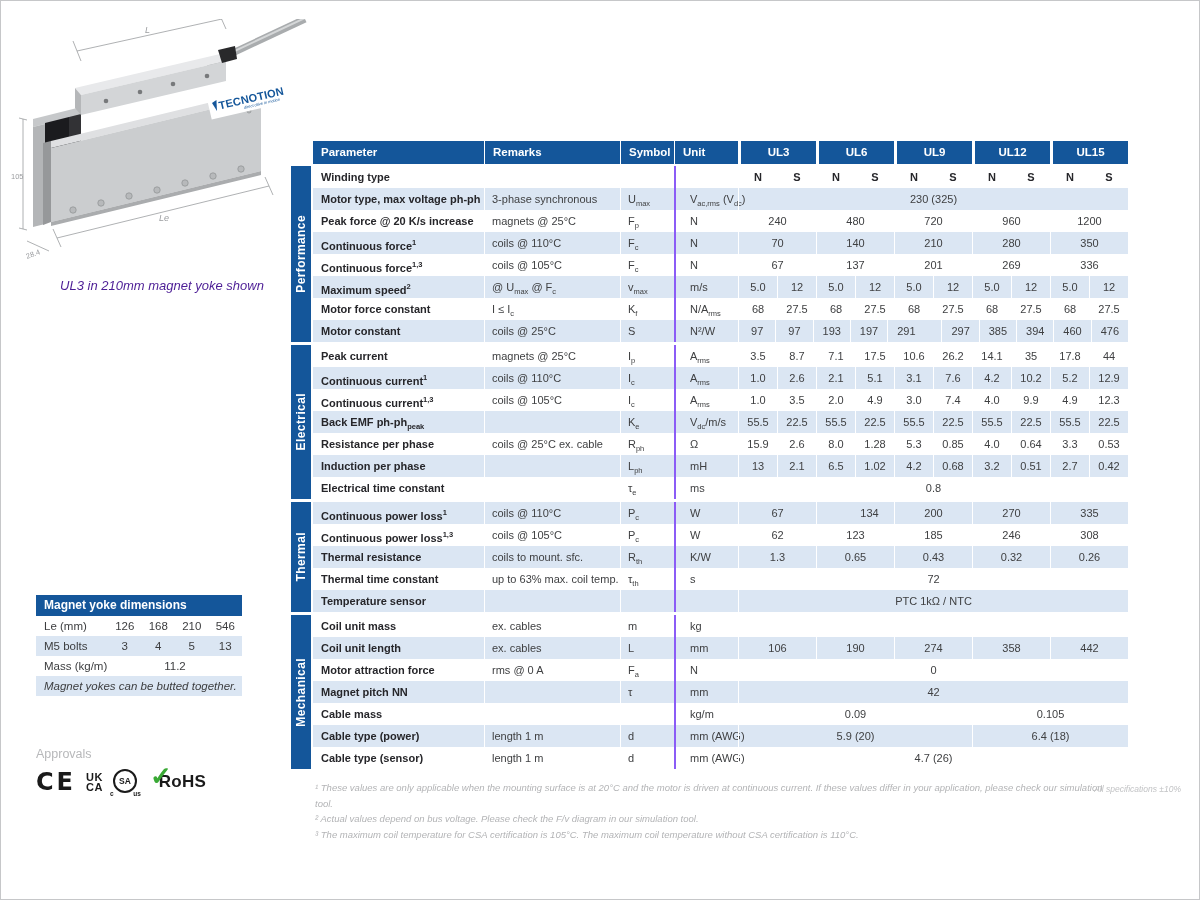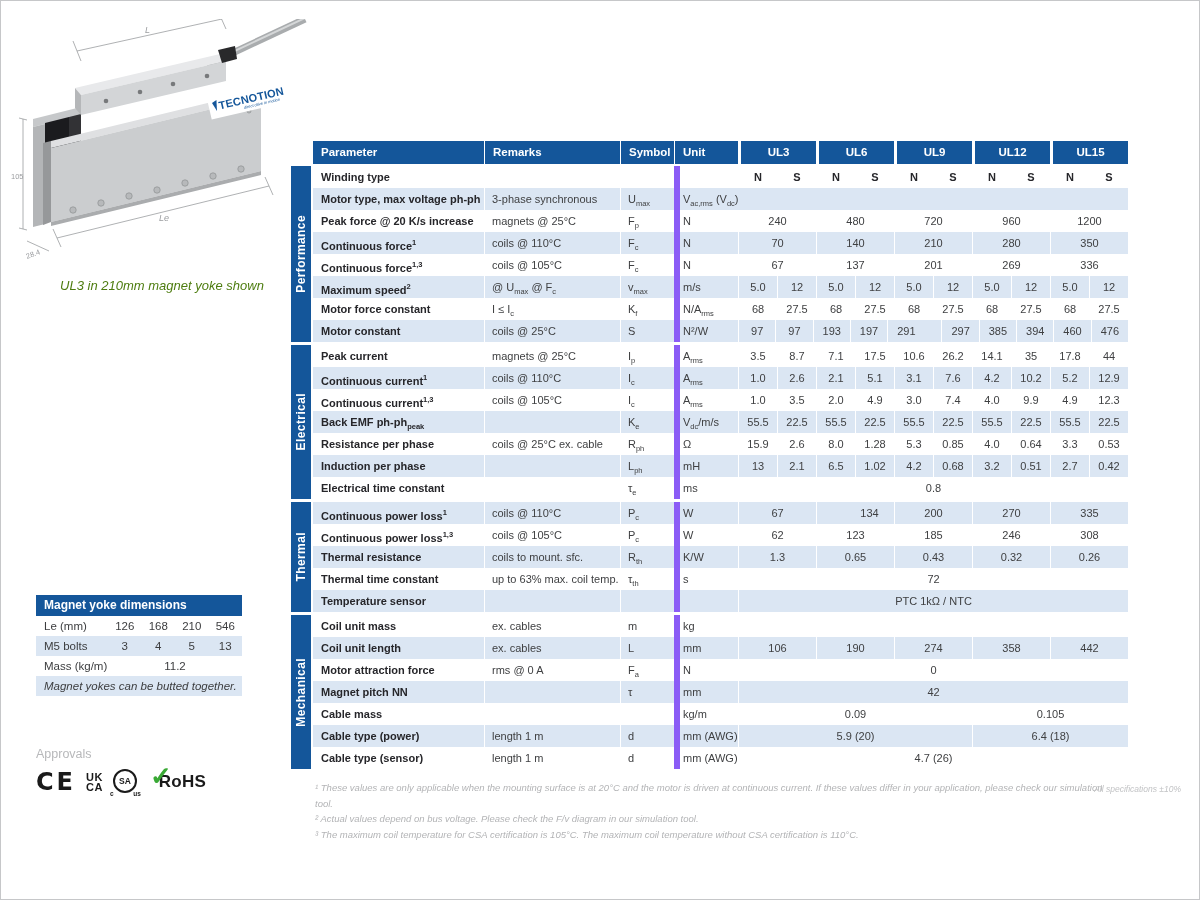--- a/index.html
+++ b/index.html
@@ -2,21 +2,21 @@
 <html><head>
 <meta charset="utf-8">
 <style>
   html,body{margin:0;padding:0;background:#e8e8e8;}
   *{font-family:"Liberation Sans",sans-serif;}
   .page{position:relative;width:1198px;height:898px;background:#fff;border:1px solid #c6c7c9;overflow:hidden;}
 
   
   .figure{position:absolute;left:10px;top:18px;width:300px;height:258px;}
   .caption{position:absolute;left:28px;top:277px;width:266px;text-align:center;
-           font-style:italic;font-size:13px;color:#4d7c0f;}
+           font-style:italic;font-size:13px;color:#4c1d95;}
 
   
   .spec{position:absolute;left:290px;top:140px;width:837px;}
   .h-row{display:flex;margin-left:22px;height:23px;line-height:23px;margin-bottom:2px;}
   .h-cell{background:#14569a;color:#fff;font-weight:bold;font-size:11.5px;
           padding-left:8px;box-sizing:border-box;border-left:1px solid #fff;}
   .h-cell:first-child{border-left:none;}
   .hw0{width:171px}.hw1{width:136px}.hw2{width:54px}.hw3{width:64px}
   .h-ul{width:78px;background:#14569a;color:#fff;font-weight:bold;font-size:11.5px;
         text-align:center;box-sizing:border-box;border-left:3px solid #fff;}
@@ -26,21 +26,21 @@
            align-items:center;justify-content:center;}
   .sec-bar span{writing-mode:vertical-rl;transform:rotate(180deg);color:#fff;
                 font-weight:bold;font-size:12px;letter-spacing:0.4px;}
   .sec-rows{display:flex;flex-direction:column;width:815px;}
   .row{display:flex;height:22px;line-height:22px;font-size:11px;color:#3f4042;}
   .row.shaded{background:#dbe6f3;}
   .c-label{width:171px;padding-left:8px;box-sizing:border-box;font-weight:bold;
            color:#26262a;white-space:nowrap;overflow:hidden;}
   .c-remark{width:136px;padding-left:7px;box-sizing:border-box;border-left:1px solid #fff;white-space:nowrap;}
   .c-symbol{width:54px;padding-left:7px;box-sizing:border-box;border-left:1px solid #fff;}
-  .c-unit{width:64px;padding-left:3px;box-sizing:border-box;border-left:6px solid #8b5cf6;white-space:nowrap;}
+  .c-unit{width:64px;padding-left:14px;box-sizing:border-box;border-left:2px solid #8b5cf6;white-space:nowrap;}
   .c-values{width:390px;display:flex;}
   .vc{text-align:center;box-sizing:border-box;border-left:1px solid #fff;white-space:nowrap;}
   .row.winding .vc{font-weight:bold;color:#26262a;}
   .spec sub,.yoke sub{font-size:7.5px;}
   .spec sup{font-size:7.5px;}
 
   
   .yoke{position:absolute;left:35px;top:594px;width:206px;font-size:11.5px;color:#3c3d3f;}
   .yoke-title{background:#14569a;color:#fff;font-weight:bold;height:21px;line-height:21px;
               padding-left:8px;font-size:12px;}
@@ -187,20 +187,23 @@
                 <div class="vc" style="width: 39px;">S</div>
                 <div class="vc" style="width: 39px;">N</div>
                 <div class="vc" style="width: 39px;">S</div>
               </div>
             </div>
             <div class="row shaded">
               <div class="c-label">Motor type, max voltage ph-ph</div>
               <div class="c-remark">3-phase synchronous</div>
               <div class="c-symbol">U<sub>max</sub></div>
               <div class="c-unit">V<sub>ac,rms</sub> (V<sub>dc</sub>)</div>
+              <div class="c-values">
+                <div class="vc" style="width: 390px;">230 (325)</div>
+              </div>
             </div>
             <div class="row">
               <div class="c-label">Peak force @ 20 K/s increase</div>
               <div class="c-remark">magnets @ 25°C</div>
               <div class="c-symbol">F<sub>p</sub></div>
               <div class="c-unit">N</div>
               <div class="c-values">
                 <div class="vc" style="width: 78px;">240</div>
                 <div class="vc" style="width: 78px;">480</div>
                 <div class="vc" style="width: 78px;">720</div>

